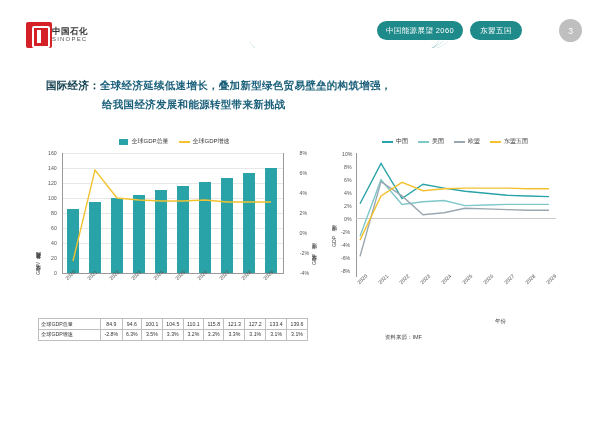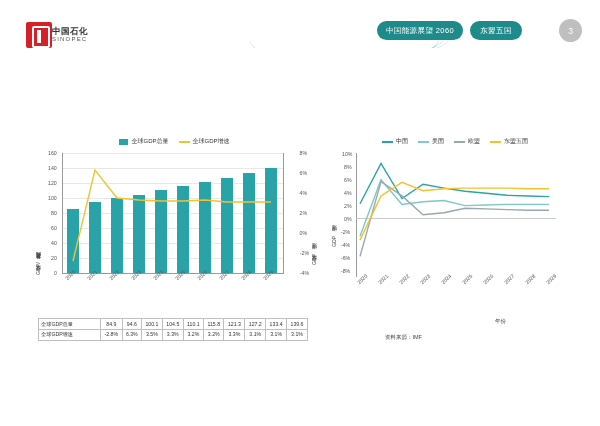--- a/index.html
+++ b/index.html
@@ -75,20 +75,26 @@
         <span style="left:-20px;top:-10px;width:215px;height:48px;border-width:0 0 1.5px 0;border-color:#bcdedd;"></span>
         <span style="left:-10px;top:-2px;width:200px;height:42px;border-width:0 0 1.5px 0;border-color:#a9d6d5;"></span>
         <span style="left:0px;top:6px;width:188px;height:36px;border-width:0 0 1.5px 0;border-color:#9ccfce;"></span>
       </div>
       <div class="hdr-pill pill-a">中国能源展望 2060</div>
       <div class="hdr-pill pill-b">东盟五国</div>
       <div class="pill-num">3</div>
     </div>
   </div>
 
+  <div class="titleblock">
+    <div class="title-line">
+      <span class="title-key">国际经济：</span><span>全球经济延续低速增长，叠加新型绿色贸易壁垒的构筑增强，</span>
+    </div>
+    <div class="title-line title-ind">给我国经济发展和能源转型带来新挑战</div>
+  </div>
 
   <div class="chart-left">
     <div class="legend">
       <div class="lg">
         <span class="sw" style="background:#2aa3a8"></span>
         <span>全球GDP总量</span>
       </div>
       <div class="lg">
         <span class="ln" style="background:#f2c230"></span>
         <span>全球GDP增速</span>

